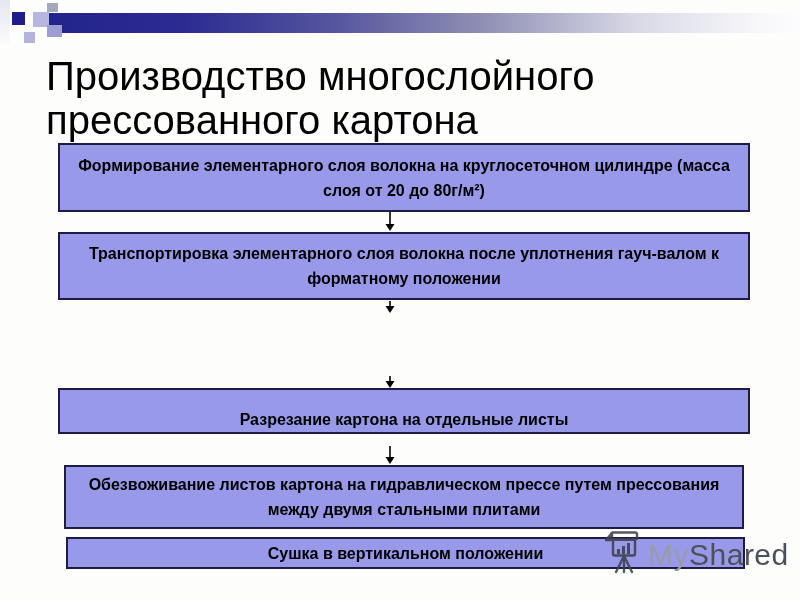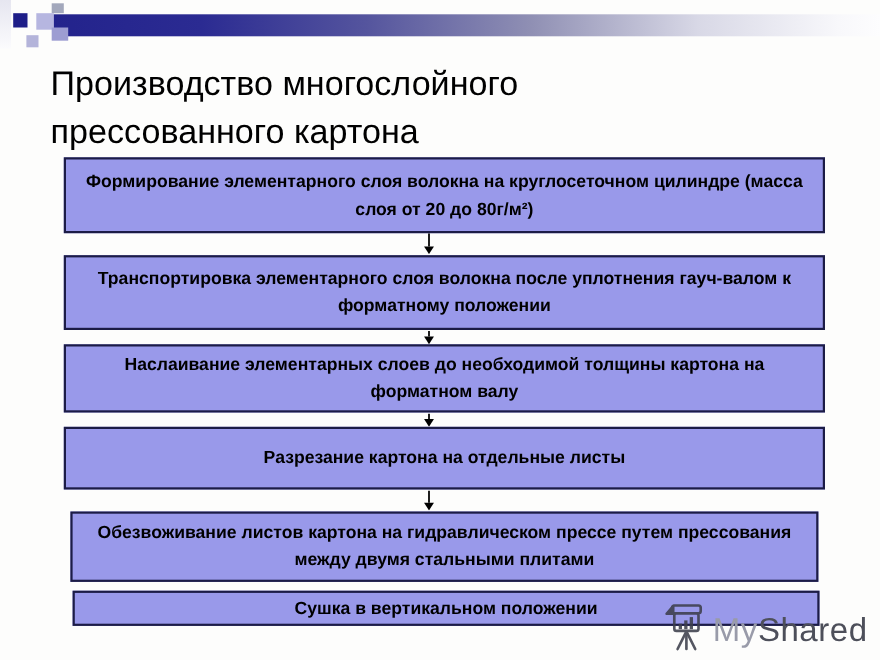--- a/index.html
+++ b/index.html
@@ -21,49 +21,49 @@
   }
   .sq{position:absolute;}
   .sq-gray-top{left:47px;top:3px;width:11px;height:9px;background:#a3a8bc;}
   .sq-navy{left:12px;top:12px;width:13px;height:13px;background:#1E1E88;}
   .sq-lav-light{left:33px;top:12px;width:16px;height:15px;background:#B6B6E0;}
   .sq-lav-mid{left:47px;top:25px;width:15px;height:12px;background:#9D9DD2;}
   .sq-small{left:24px;top:32px;width:11px;height:11px;background:#B4B4DA;}
   
   .title{
     position:absolute;left:46px;top:54px;width:700px;
-    font-size:31px;line-height:44px;color:#000;font-weight:400;
+    font-size:40px;line-height:44px;color:#000;font-weight:400;
     letter-spacing:0px;
   }
   .title span{display:block;}
   
   .box{
     position:absolute;left:58px;width:692px;
     background:#9999EA;border:2px solid #1C1C46;
     box-sizing:border-box;
     display:flex;align-items:center;justify-content:center;
     text-align:center;
     font-weight:bold;font-size:16px;line-height:25px;color:#000;
     padding:0 16px;
   }
   .box1{top:143px;height:69px;}
   .box2{top:232px;height:68px;}
   .box3{top:313px;height:62px;}
-  .box4{top:388px;height:57px;}
+  .box4{top:388px;height:46px;align-items:flex-end;}
   .box5{top:465px;height:64px;left:64px;width:680px;}
   .box6{top:537px;height:32px;left:66px;width:679px;}
   .arrow{position:absolute;left:384px;width:12px;}
   .arrow svg{display:block;}
   .arrow1{top:212px;}
   .arrow2{top:301px;}
   .arrow3{top:376px;}
   .arrow4{top:446px;}
   
   .watermark{
-    position:absolute;left:603px;top:548px;
+    position:absolute;left:603px;top:530px;
     display:flex;align-items:center;
     z-index:5;
   }
   .wm-icon{margin-right:5px;opacity:0.88;}
   .wm-text{font-size:30px;line-height:30px;letter-spacing:0.5px;}
   .wm-my{color:#999BA9;}
   .wm-shared{color:#4D4F5A;}
 </style>
 </head>
 <body>
@@ -96,23 +96,20 @@
   <div class="box box2">
     <span>Транспортировка элементарного слоя волокна после уплотнения гауч-валом к форматному положении</span>
   </div>
   <div class="arrow arrow2">
     <svg width="12" height="12" viewBox="0 0 12 12">
       <line x1="6" y1="0" x2="6" y2="5" stroke="#000" stroke-width="1.6"></line>
       <polygon points="1.5,5 10.5,5 6,12" fill="#000"></polygon>
     </svg>
   </div>
 
-  <div class="box box3">
-    <span>Наслаивание элементарных слоев до необходимой толщины картона на форматном валу</span>
-  </div>
   <div class="arrow arrow3">
     <svg width="12" height="12" viewBox="0 0 12 12">
       <line x1="6" y1="0" x2="6" y2="5" stroke="#000" stroke-width="1.6"></line>
       <polygon points="1.5,5 10.5,5 6,12" fill="#000"></polygon>
     </svg>
   </div>
 
   <div class="box box4">
     <span>Разрезание картона на отдельные листы</span>
   </div>

